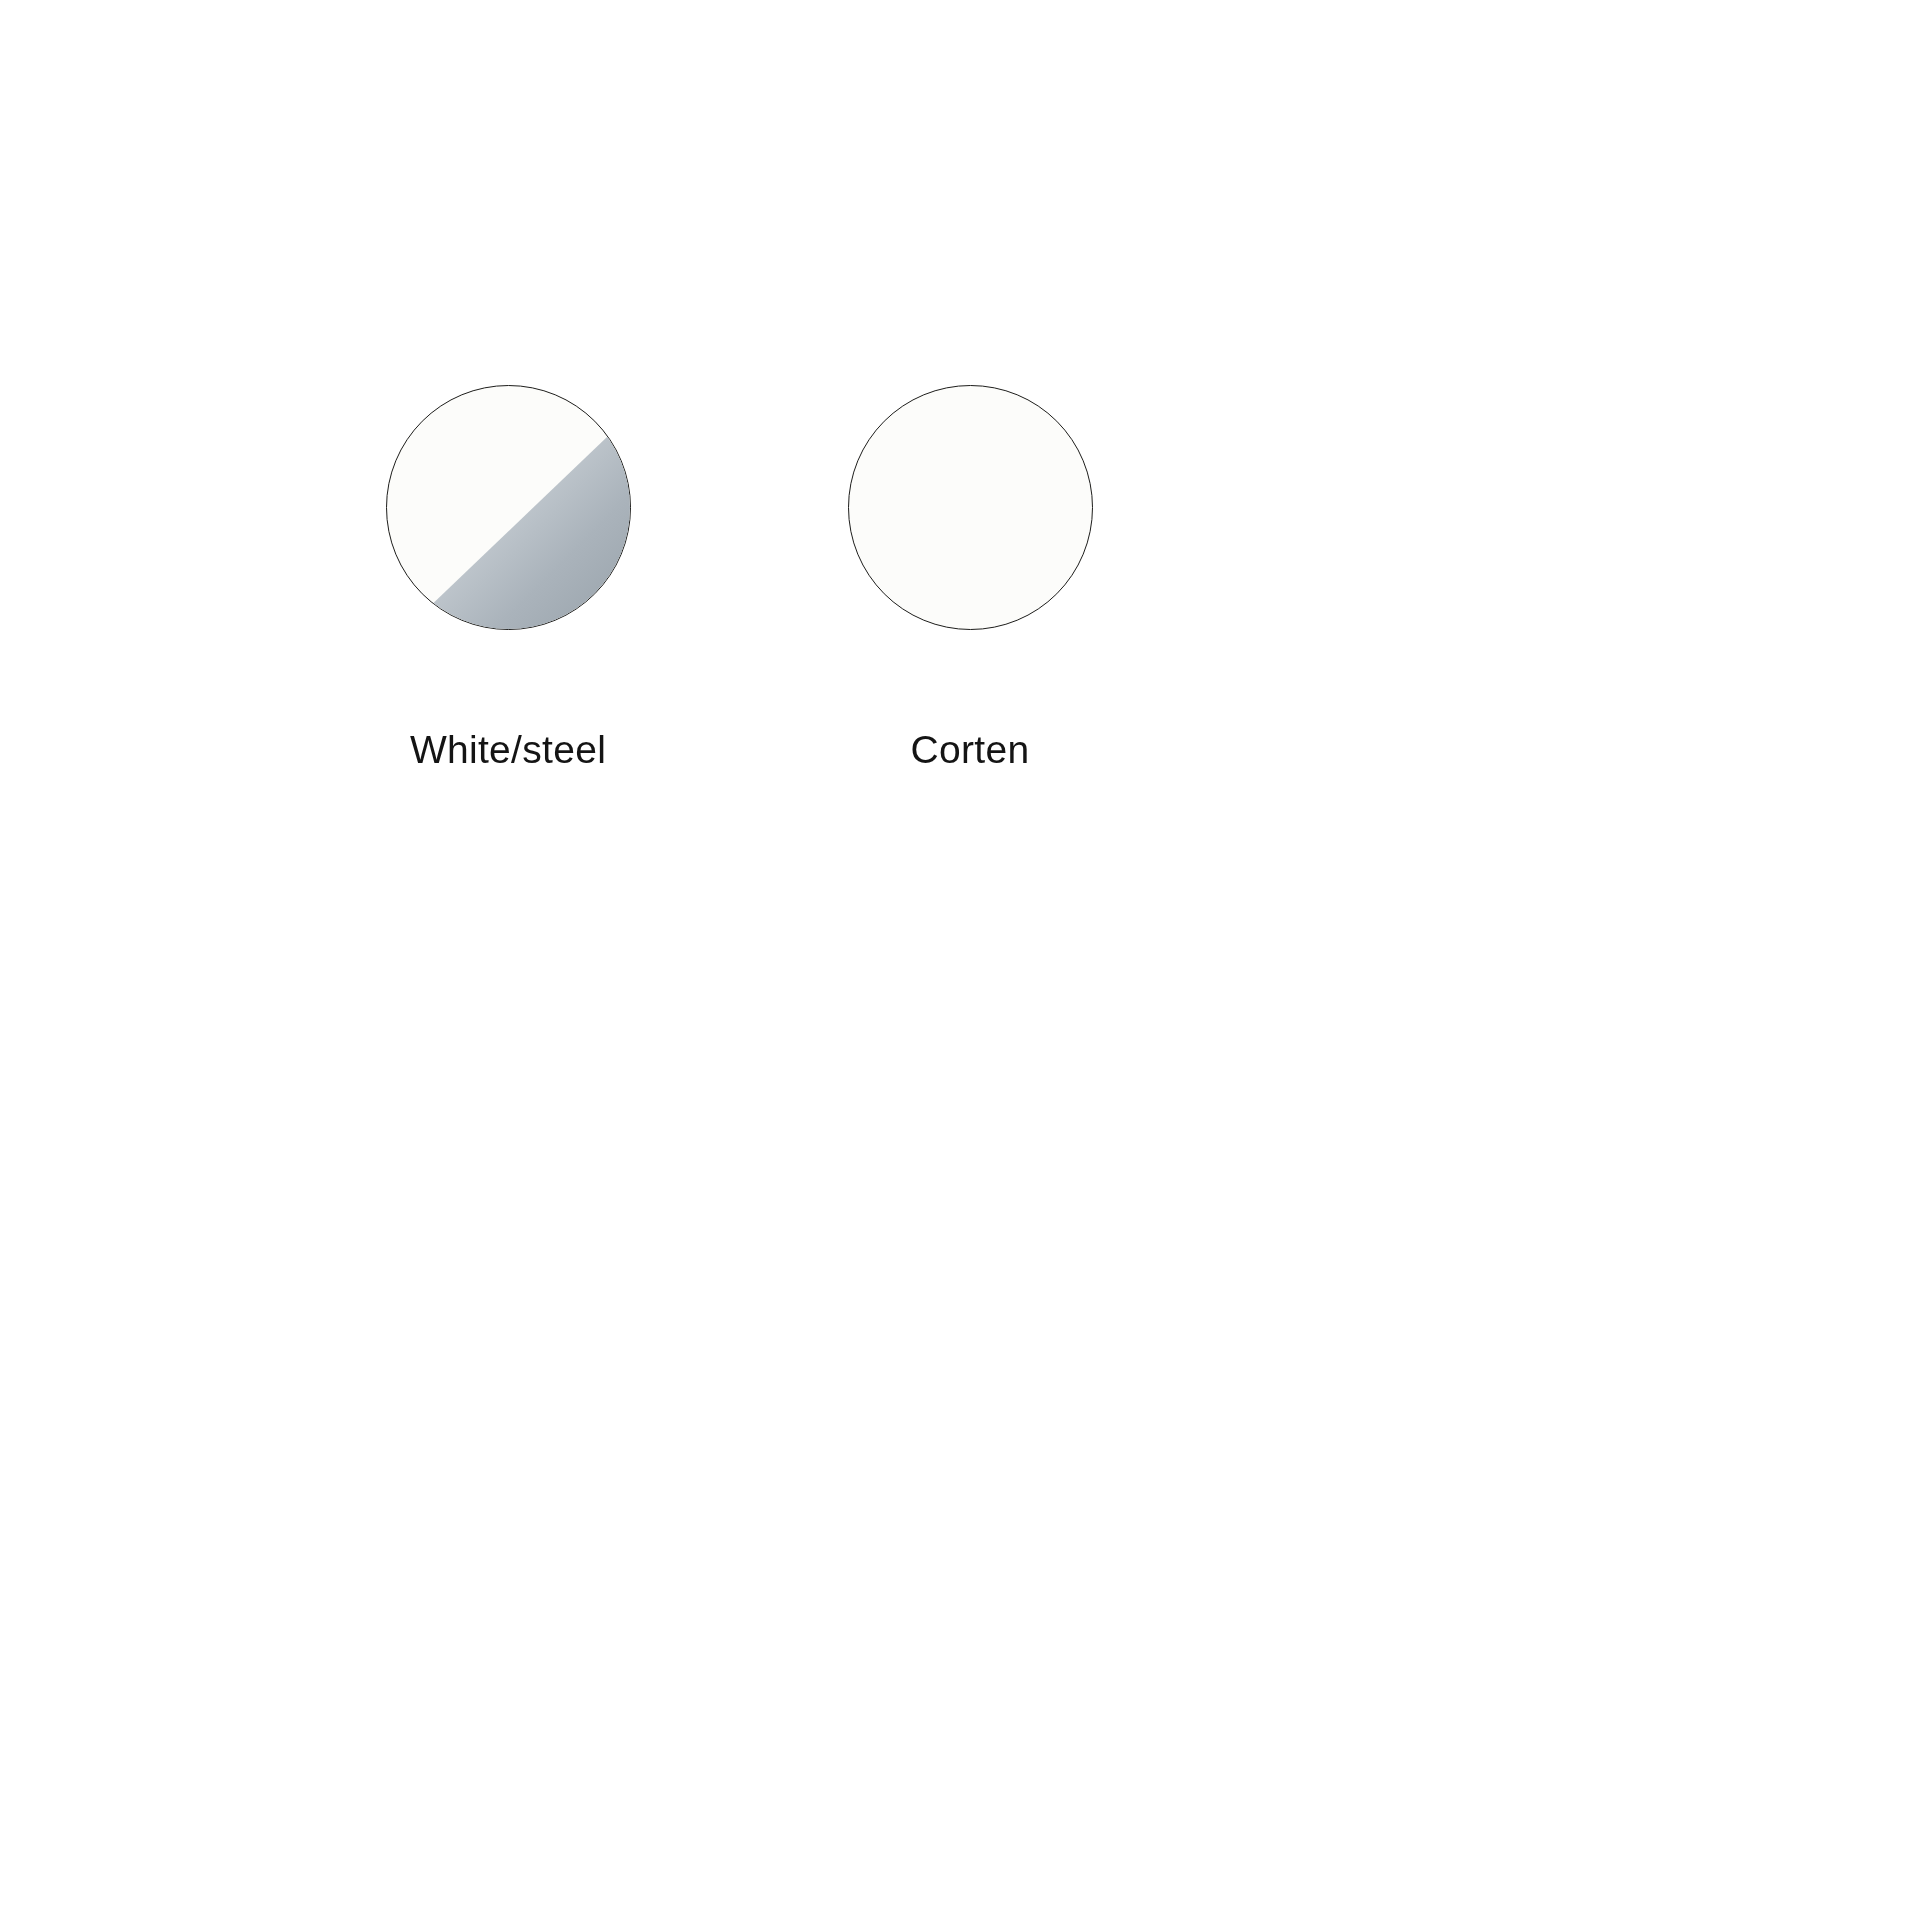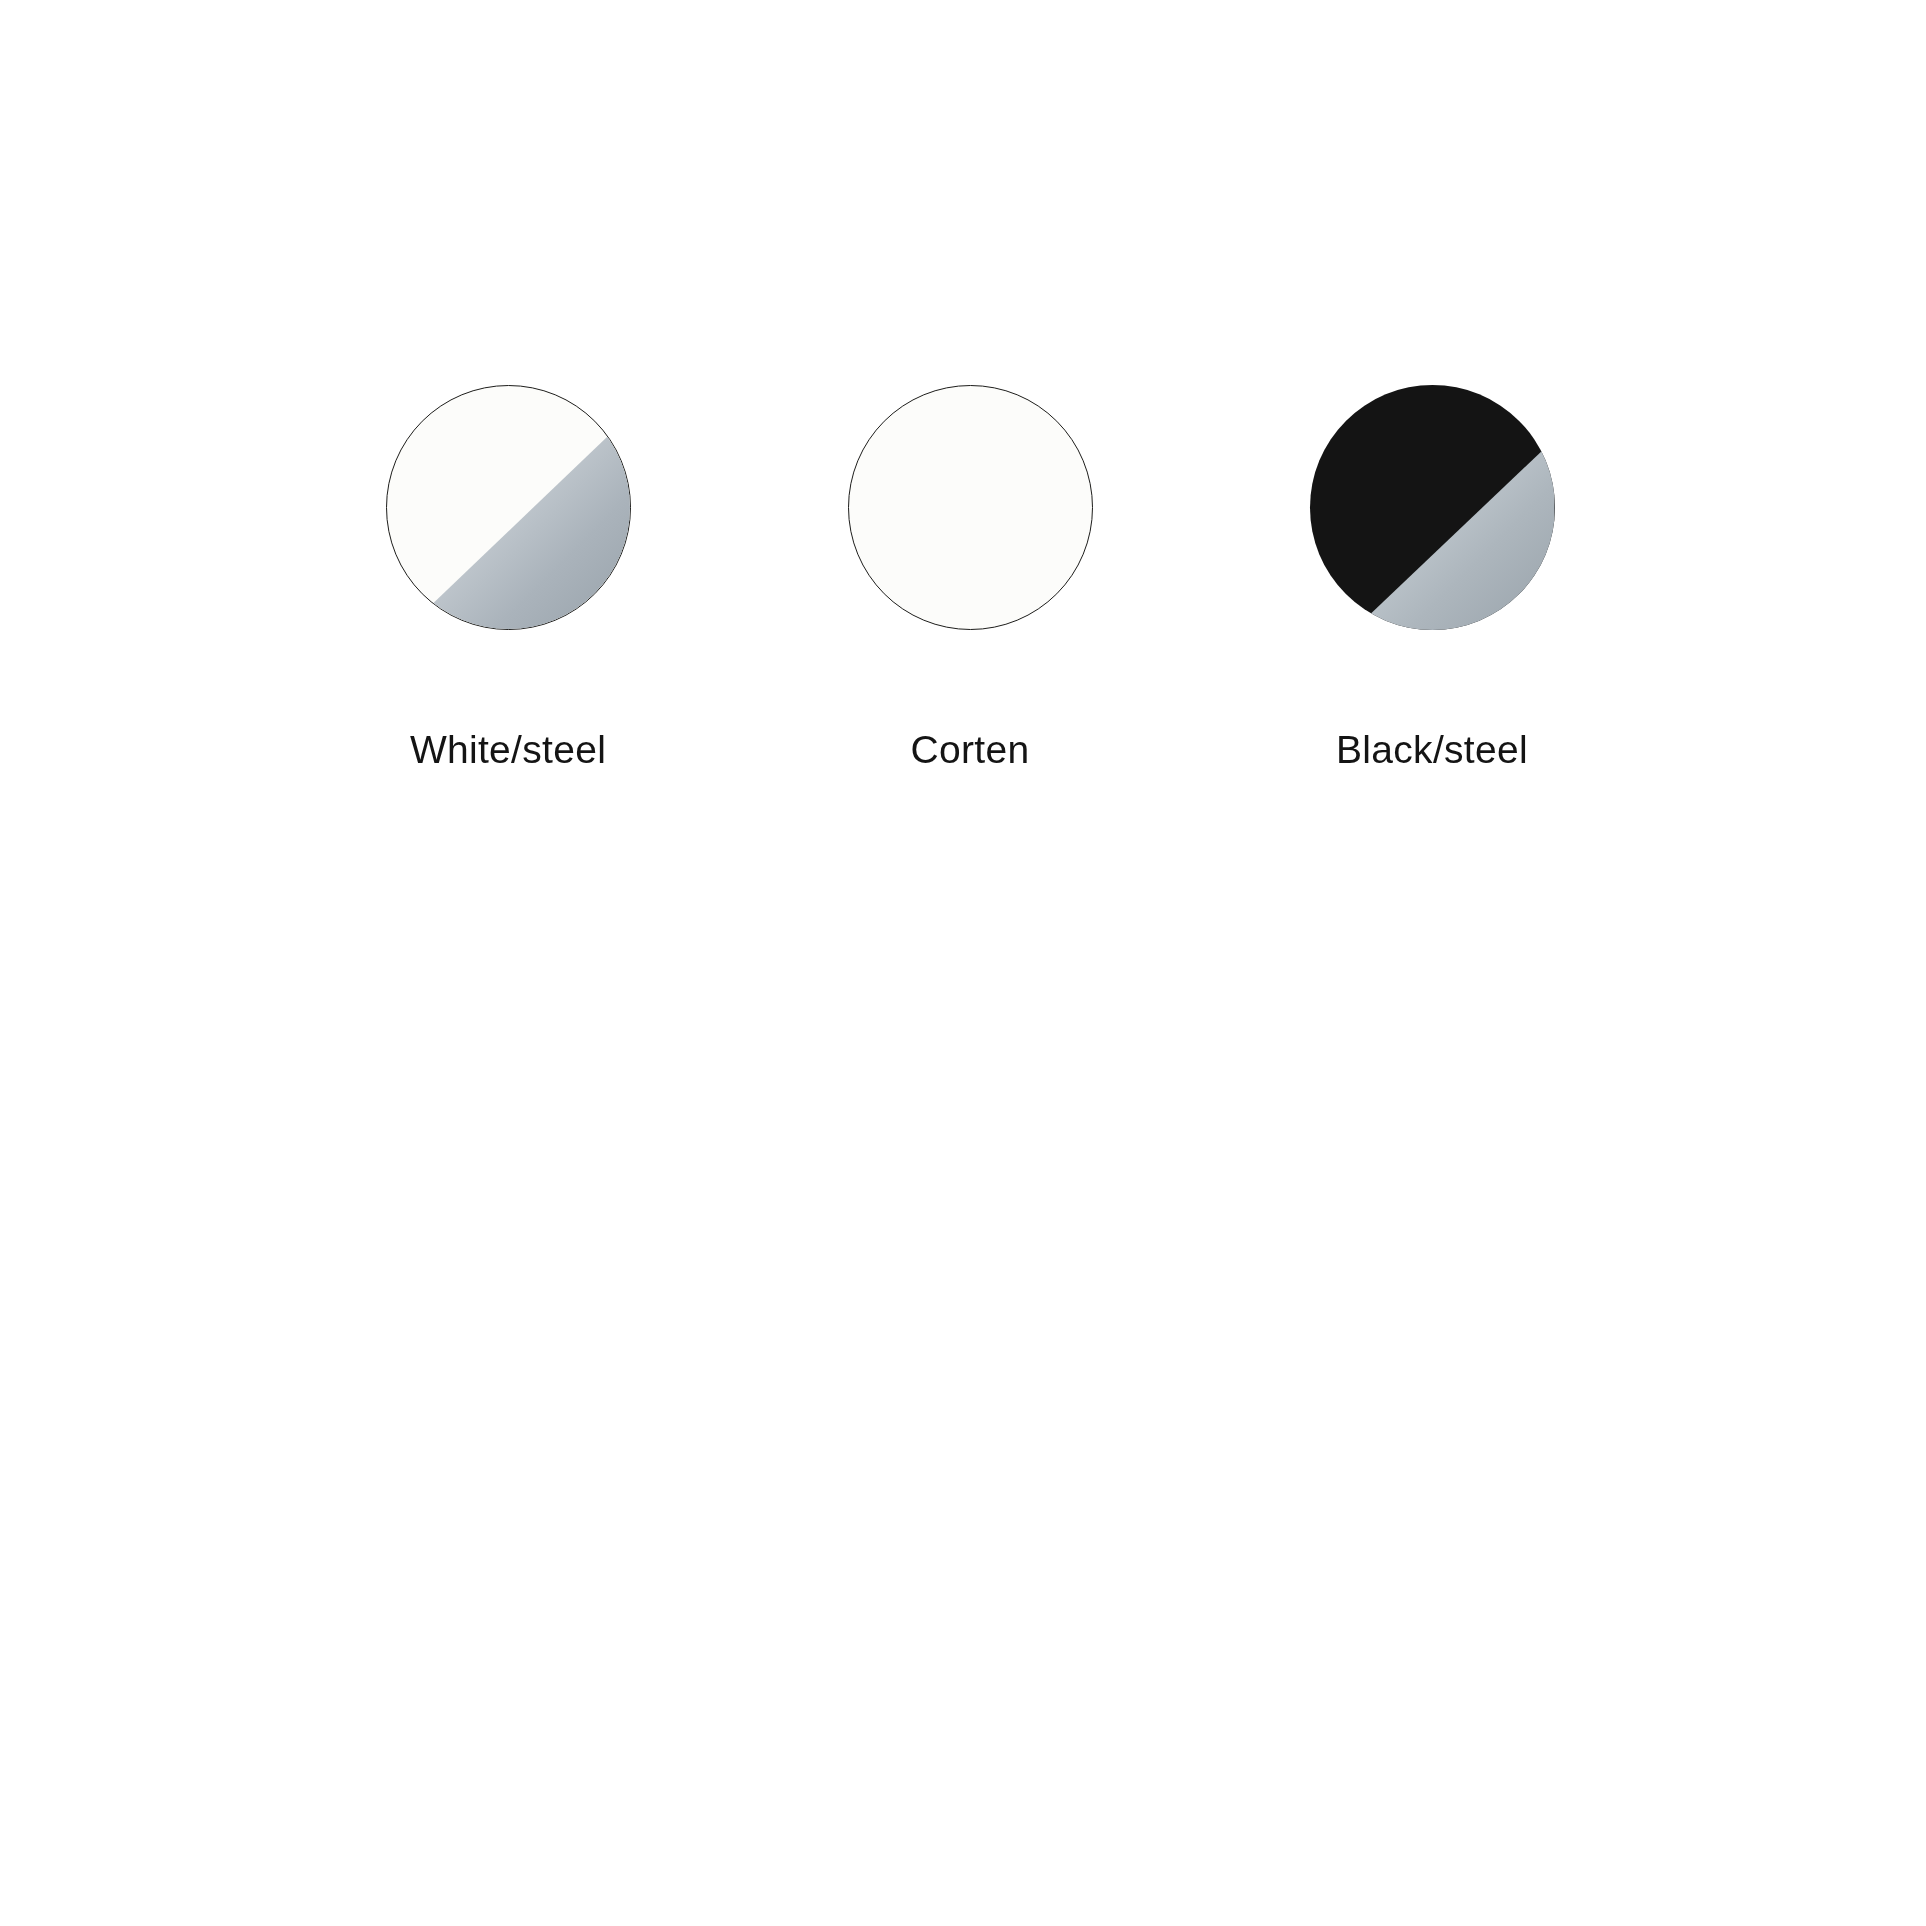--- a/index.html
+++ b/index.html
@@ -152,25 +152,19 @@
         <div class="wedge"></div>
       </div>
       <div class="swatch-label">White/steel</div>
     </div>
 
     <div class="swatch-cell row-1">
       <div class="swatch-disc finish-white"></div>
       <div class="swatch-label">Corten</div>
     </div>
 
-    <div class="swatch-cell row-1">
-      <div class="swatch-disc finish-black-steel">
-        <div class="wedge"></div>
-      </div>
-      <div class="swatch-label">Black/steel</div>
-    </div>
 
 
 
 
   </div>
 </div>
 
 
 </body></html>

